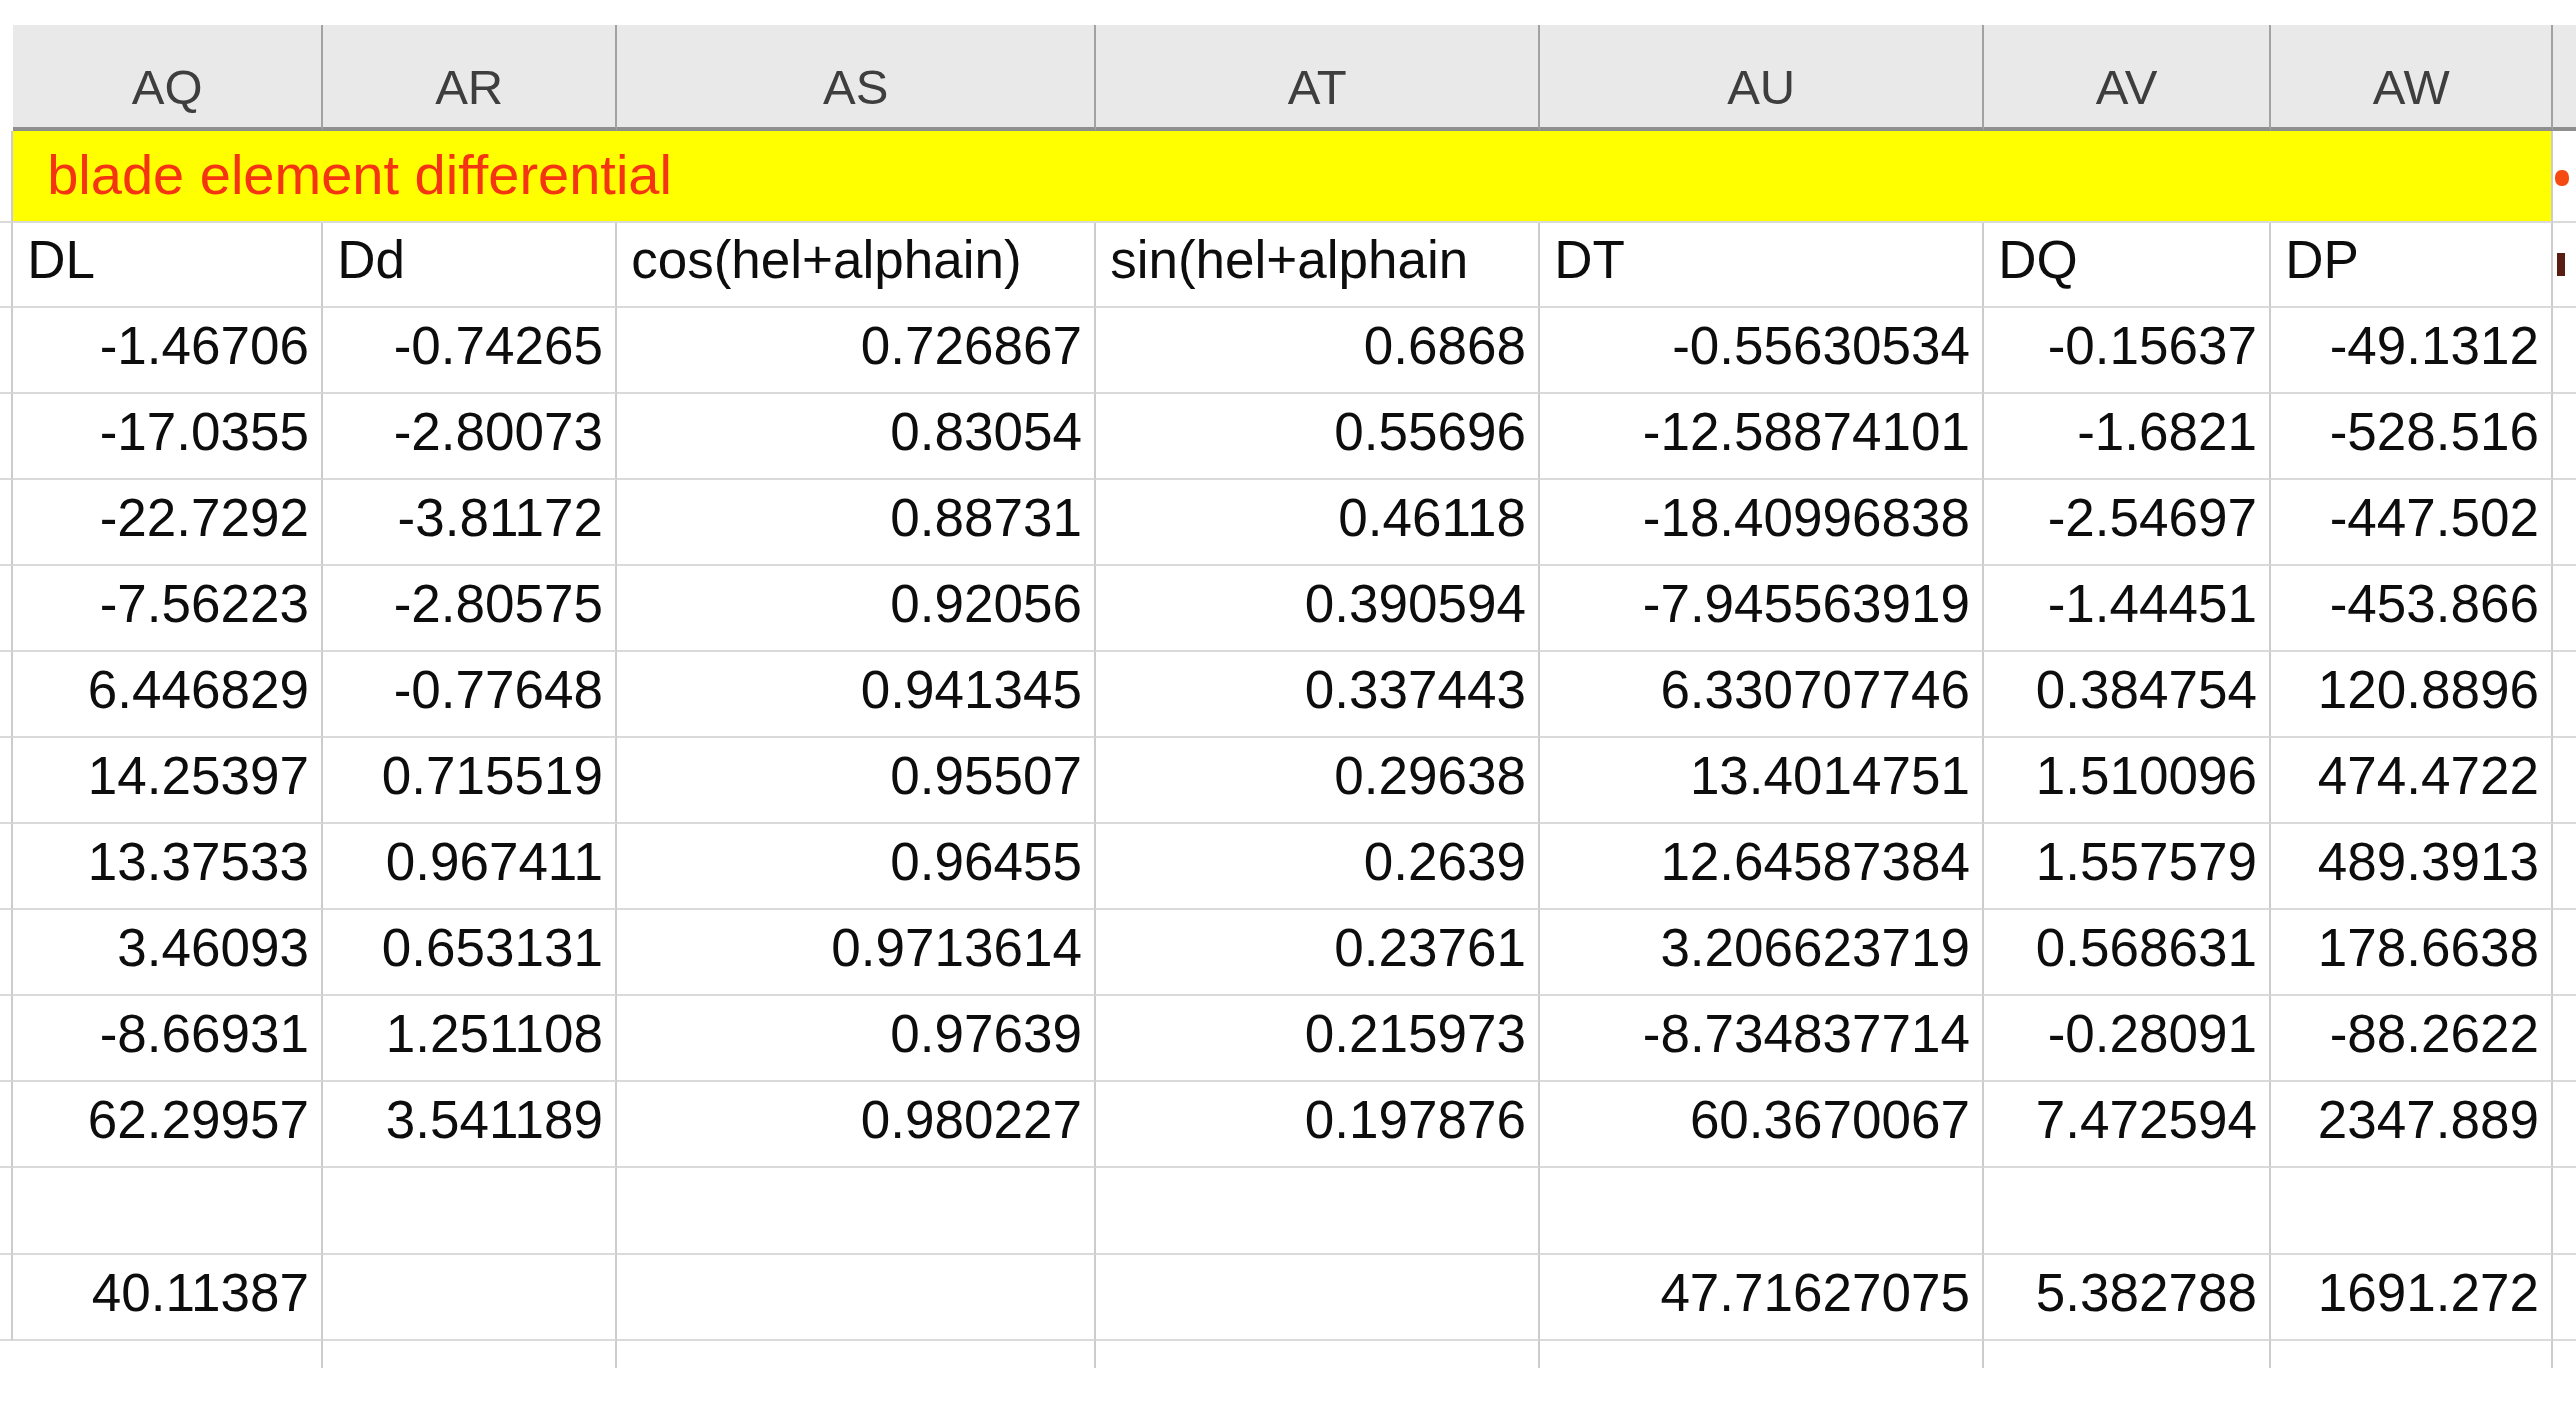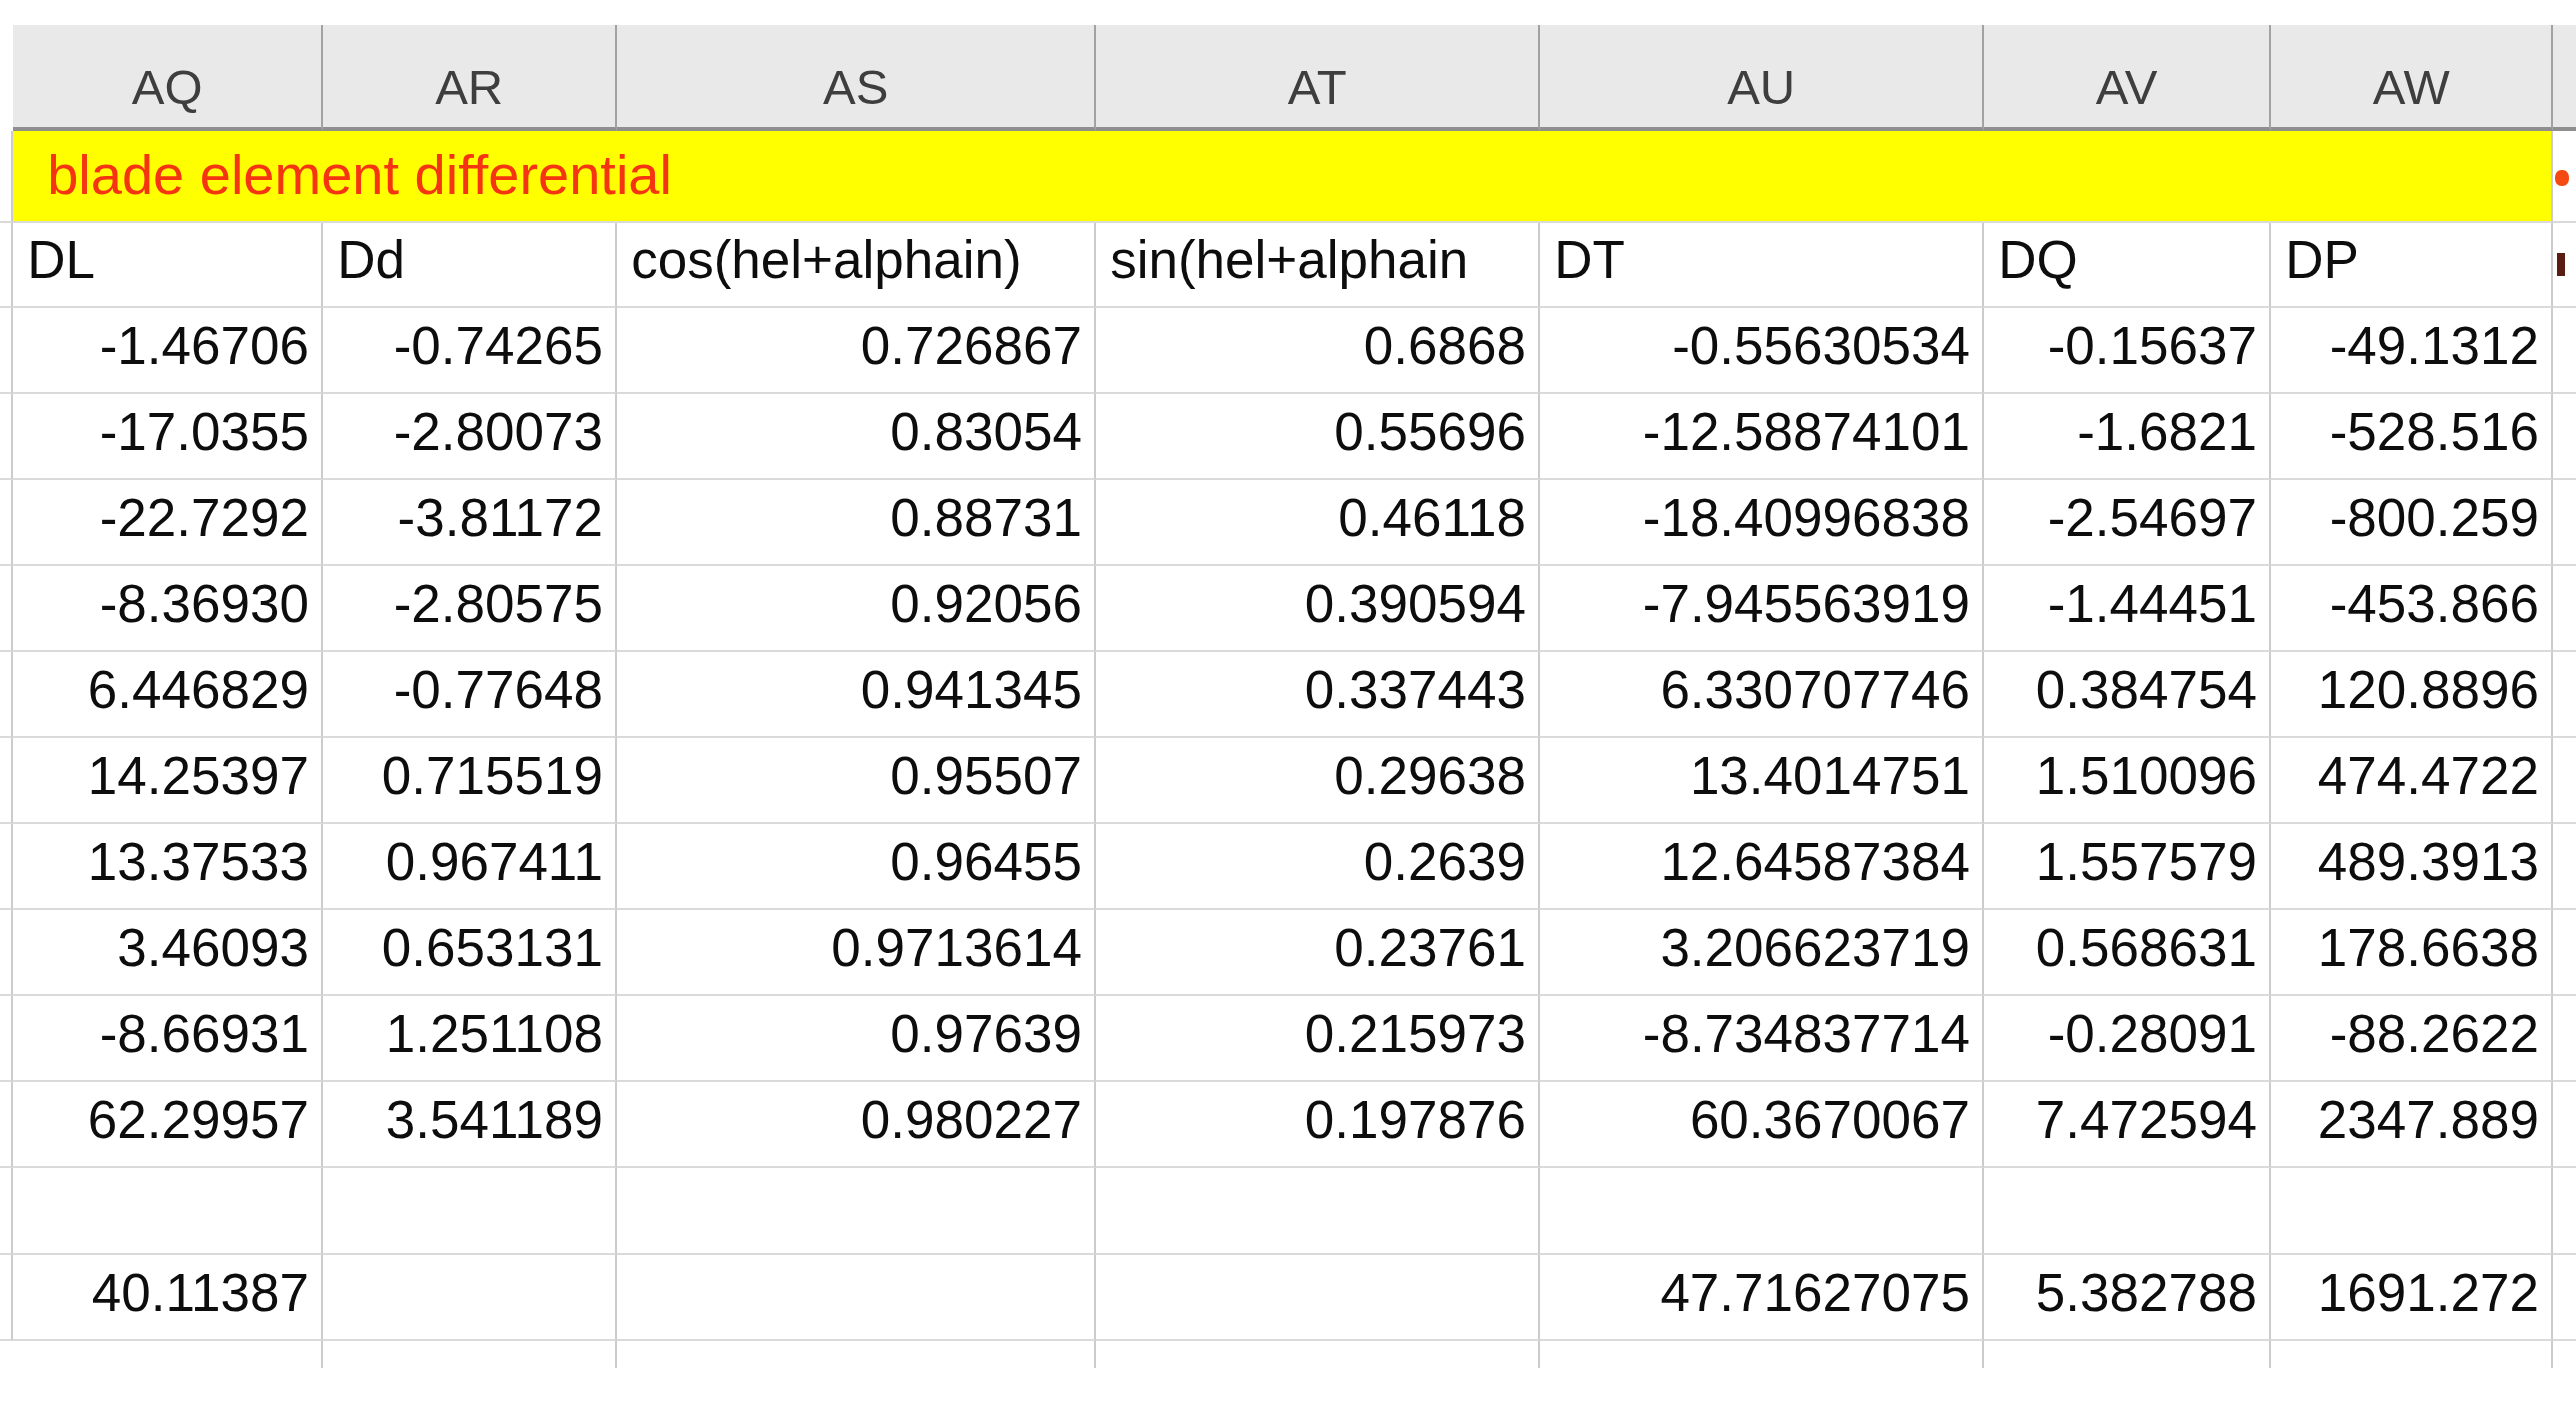--- a/index.html
+++ b/index.html
@@ -139,24 +139,24 @@
       <div class="cell num">-1.6821</div>
       <div class="cell num">-528.516</div>
       <div class="cell side-sliver"></div>
       <div class="gutter"></div>
       <div class="cell num">-22.7292</div>
       <div class="cell num">-3.81172</div>
       <div class="cell num">0.88731</div>
       <div class="cell num">0.46118</div>
       <div class="cell num">-18.40996838</div>
       <div class="cell num">-2.54697</div>
-      <div class="cell num">-800.259</div>
-      <div class="cell side-sliver"></div>
-      <div class="gutter"></div>
-      <div class="cell num">-8.36930</div>
+      <div class="cell num">-447.502</div>
+      <div class="cell side-sliver"></div>
+      <div class="gutter"></div>
+      <div class="cell num">-7.56223</div>
       <div class="cell num">-2.80575</div>
       <div class="cell num">0.92056</div>
       <div class="cell num">0.390594</div>
       <div class="cell num">-7.945563919</div>
       <div class="cell num">-1.44451</div>
       <div class="cell num">-453.866</div>
       <div class="cell side-sliver"></div>
       <div class="gutter"></div>
       <div class="cell num">6.446829</div>
       <div class="cell num">-0.77648</div>

